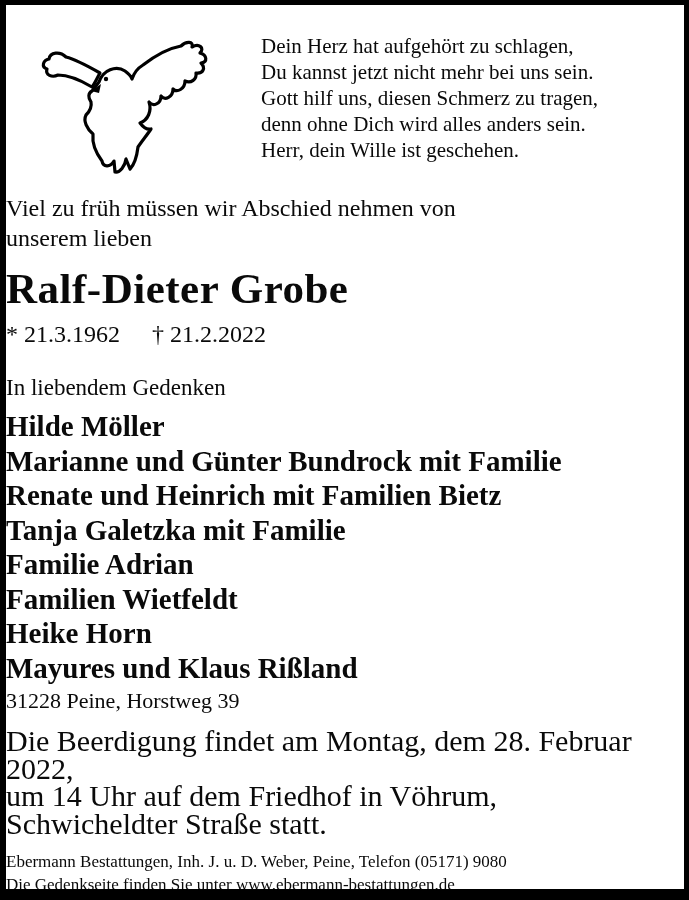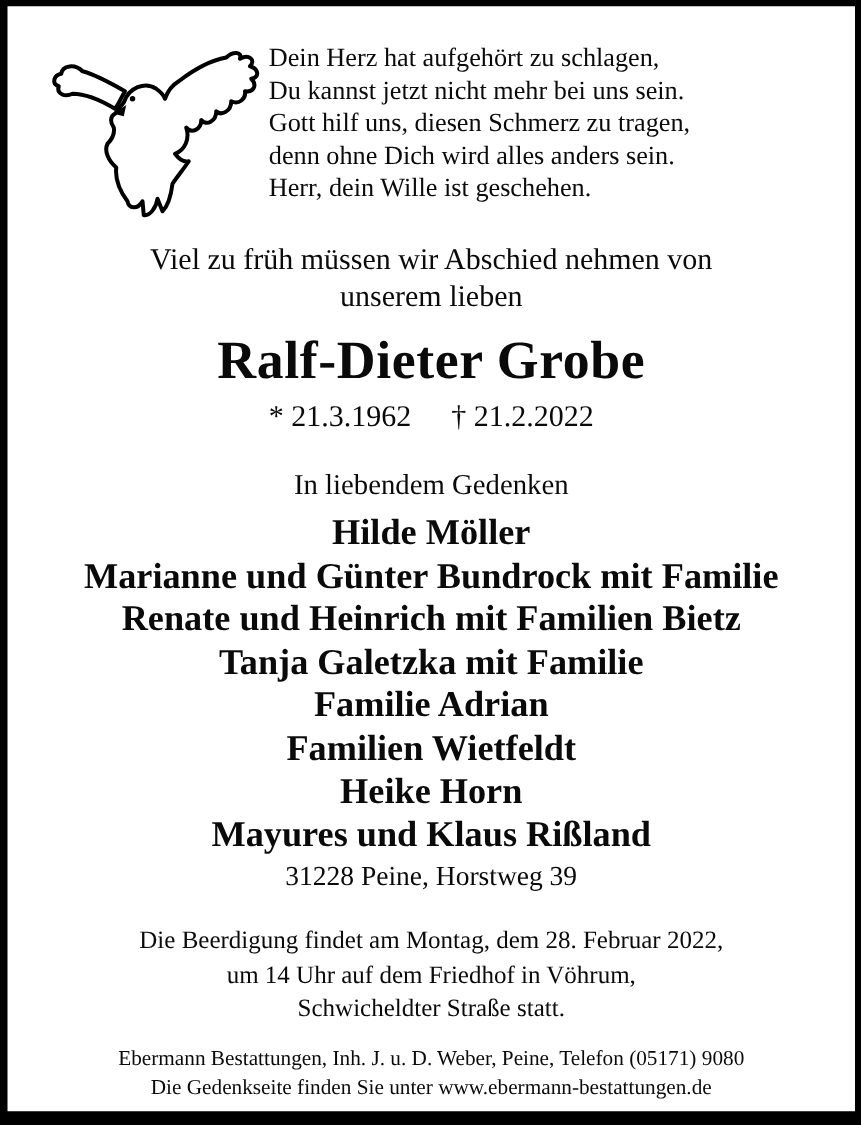--- a/index.html
+++ b/index.html
@@ -12,32 +12,32 @@
     position: relative;
     font-family: "Liberation Serif", "DejaVu Serif", serif;
     color: #0a0a0a;
     overflow: hidden;
   }
   .content { padding-top: 28px; }
 
   
   .header-row { display: flex; align-items: flex-start; padding-left: 24px; }
   .dove { width: 185px; height: 140px; margin-top: 2px; flex: 0 0 auto; }
-  .poem { font-size: 21px; line-height: 26px; text-align: left; }
+  .poem { margin-left: 46px; font-size: 21px; line-height: 26px; text-align: left; }
 
-  .centered { text-align: center; }
+  .centered { }
 
   .intro { margin-top: 18px; font-size: 24px; line-height: 30px; }
   .deceased { margin-top: 12px; font-size: 43px; line-height: 48px; font-weight: bold; letter-spacing: 0.5px; }
   .dates { margin-top: 6px; font-size: 24px; line-height: 30px; }
   .dates .death { margin-left: 26px; font-family: Liberation Serif, serif; }
   .gedenken { margin-top: 24px; font-size: 23px; line-height: 30px; }
   .mourners { margin-top: 6px; font-size: 29px; line-height: 34.5px; font-weight: bold; }
   .address { margin-top: 2px; font-size: 22px; line-height: 28px; }
-  .funeral { margin-top: 24px; font-size: 20px; line-height: 27.5px; }
+  .funeral { margin-top: 12px; font-size: 30px; line-height: 27.5px; }
   .footer { margin-top: 13px; font-size: 17px; line-height: 23px; }
 </style>
 </head>
 <body>
 
 <div class="sheet">
   <div class="content">
 
     <div class="header-row">
       <svg class="dove" viewBox="0 0 185 140" xmlns="http://www.w3.org/2000/svg" aria-hidden="true">

